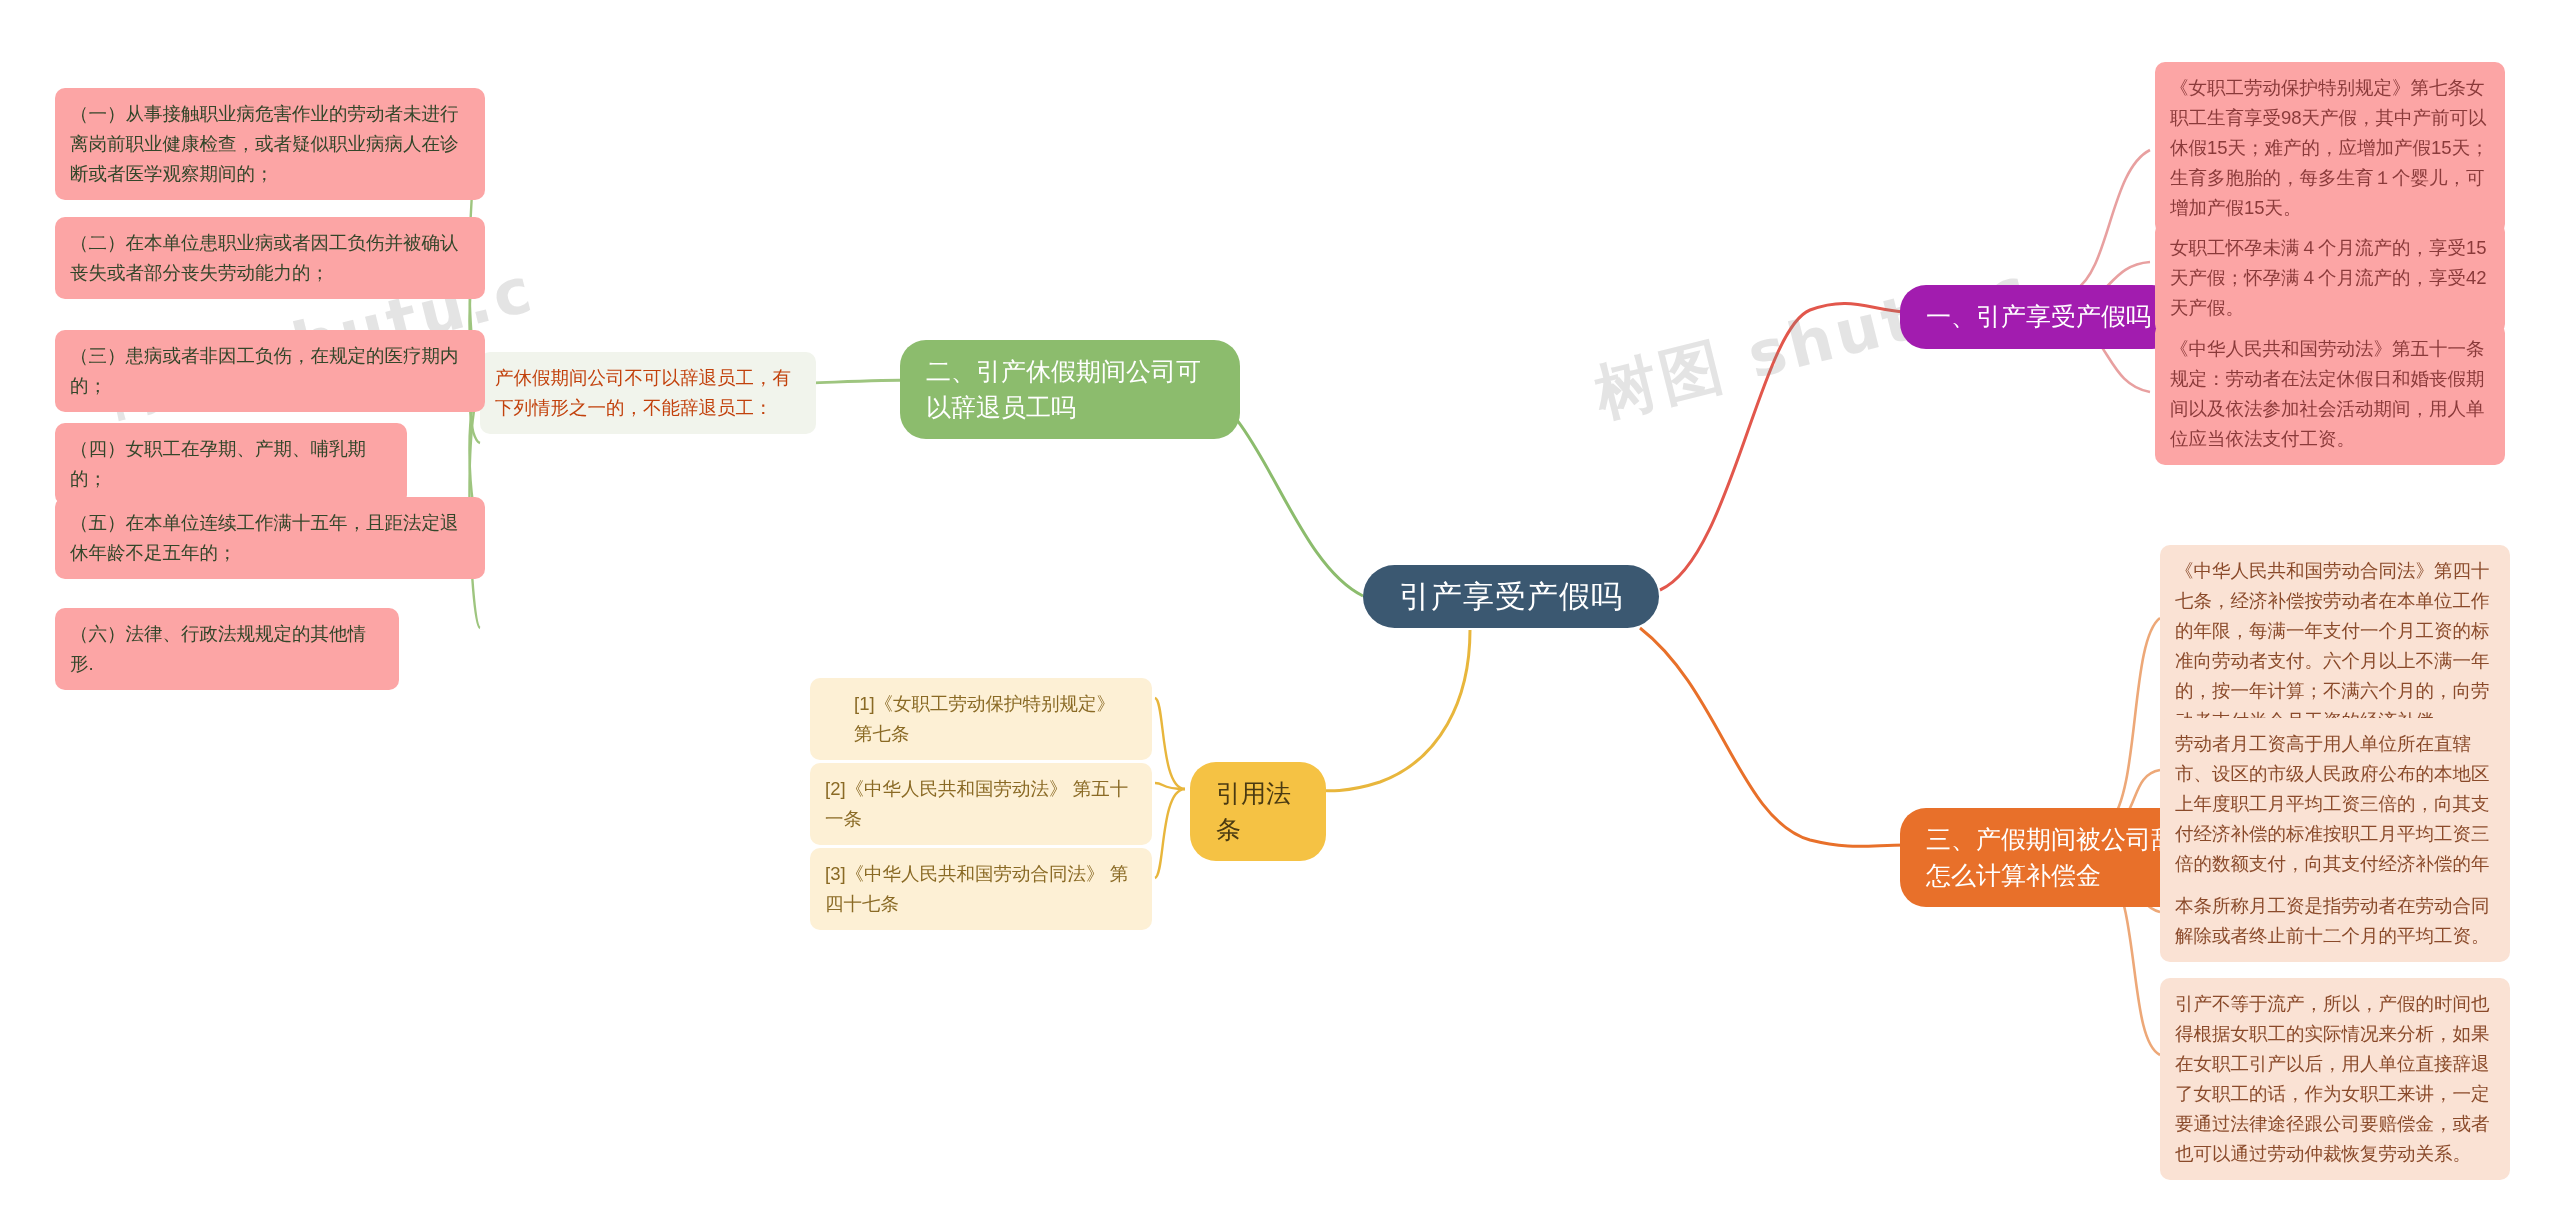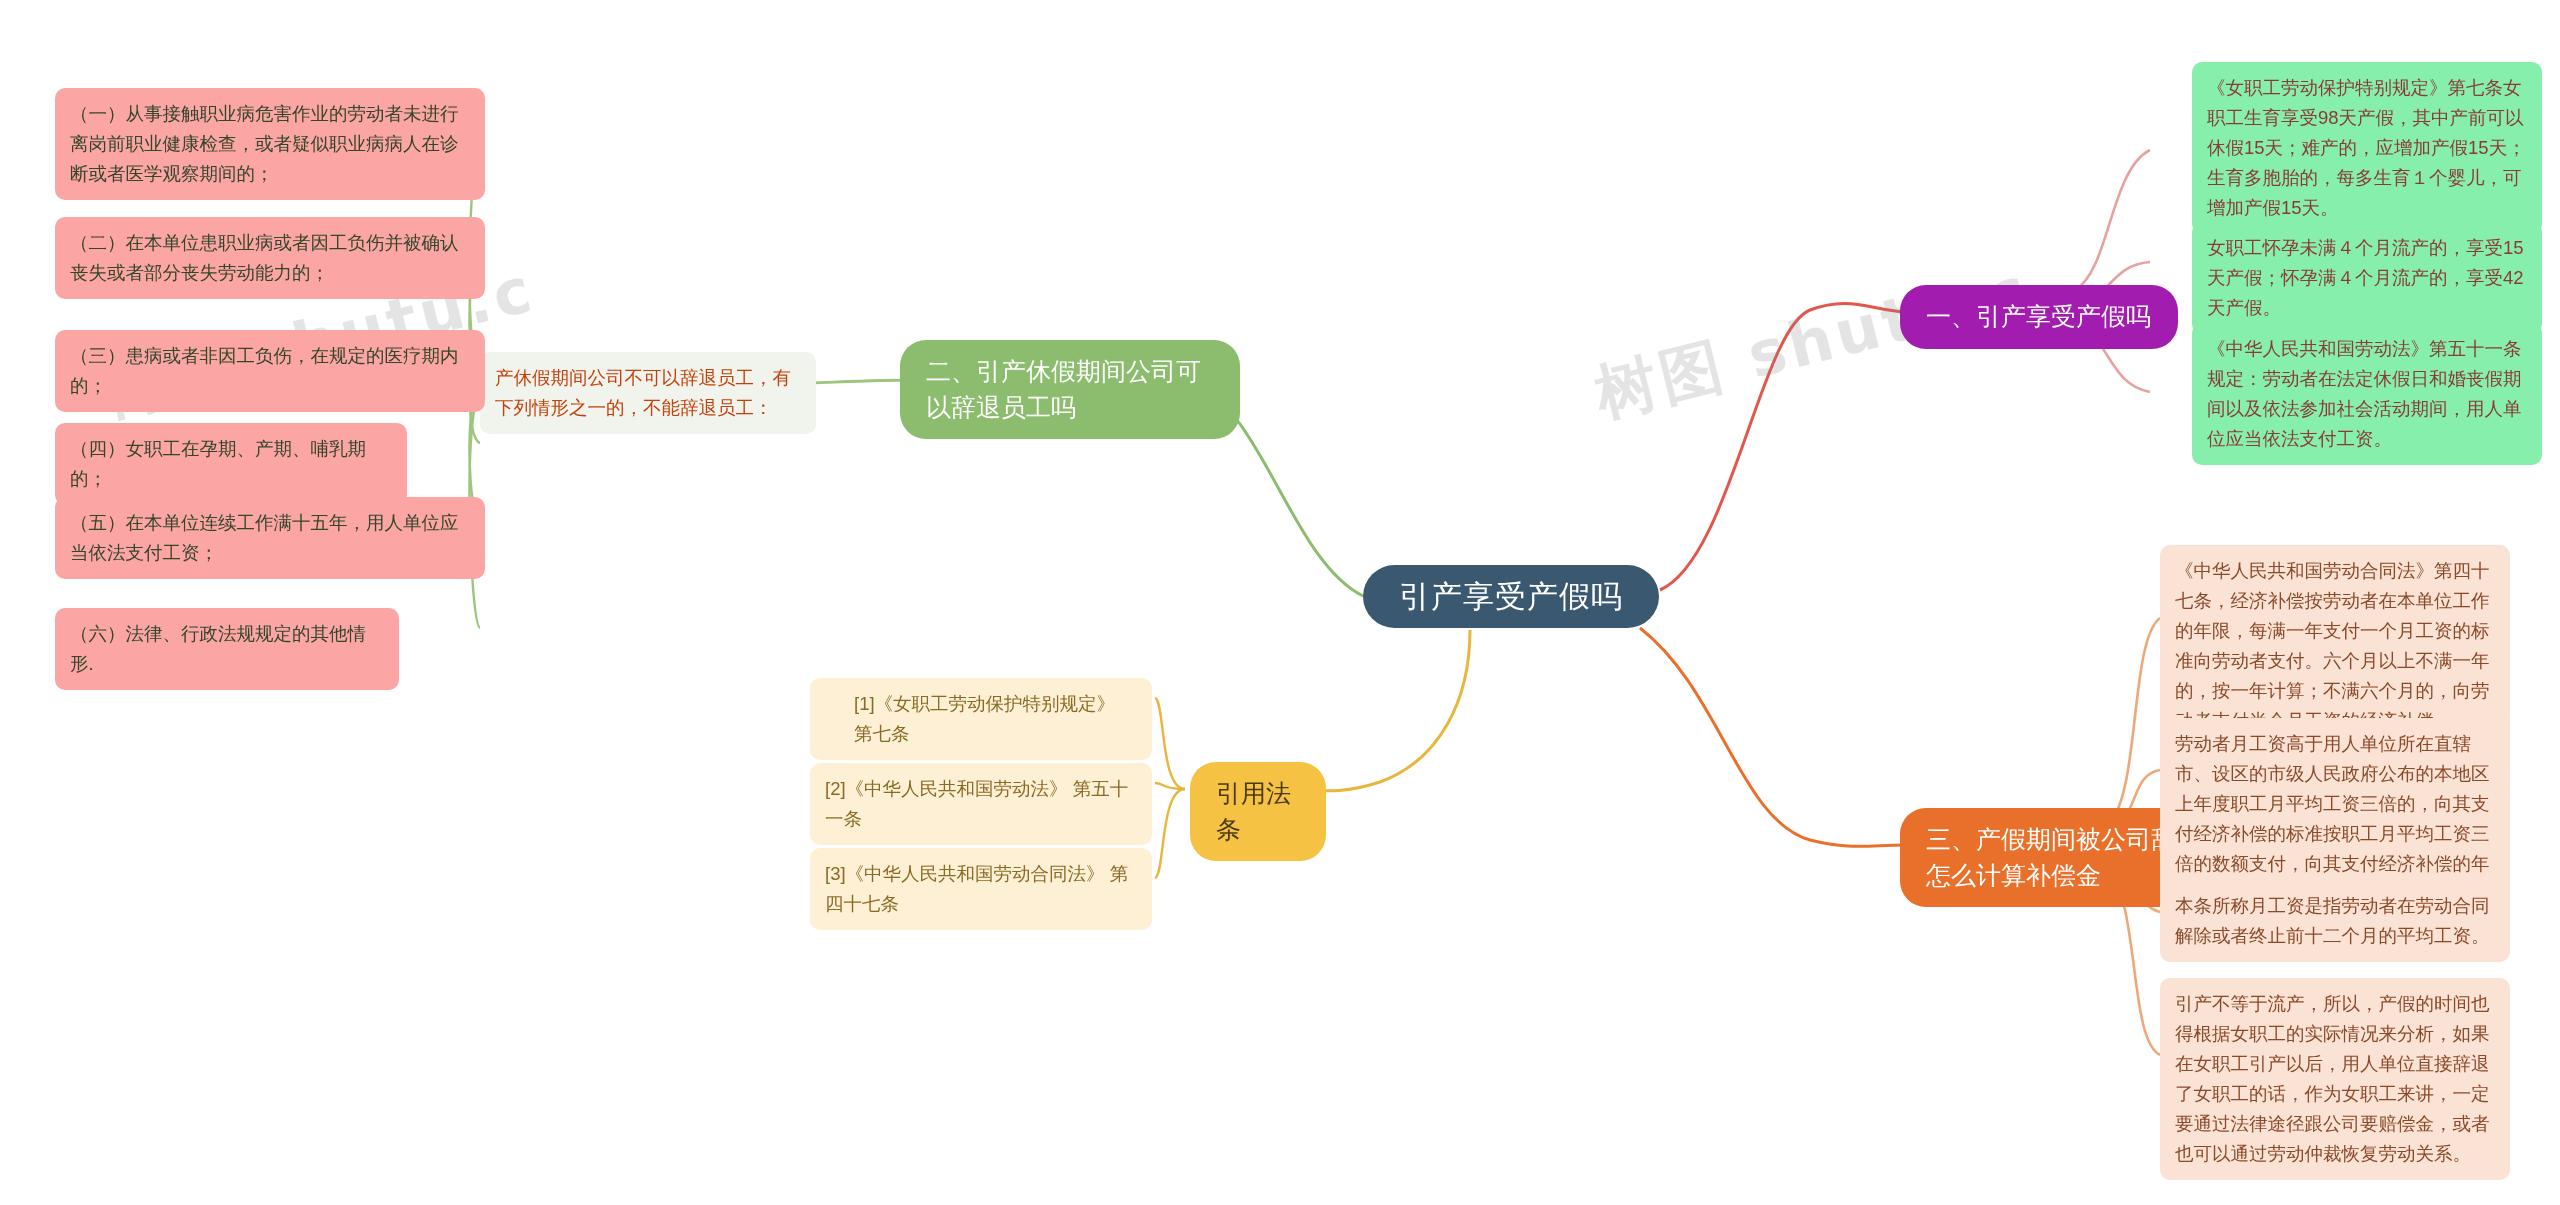--- a/index.html
+++ b/index.html
@@ -39,21 +39,21 @@
     display:flex;align-items:center;justify-content:center;
     font-size:31px;letter-spacing:1px;
   }
 
   
   .g-leaf{background:#fca5a5;color:#33462a;}
   .g-mid{background:#f1f4ec;color:#c2410c;}
   .g-branch{background:#8cbc6d;color:#ffffff;}
 
   
-  .p-leaf{background:#86efac;color:#8a3a3a;margin-left:37px;}
+  .p-leaf{background:#fca5a5;color:#8a3a3a;}
   .p-branch{background:#a21caf;color:#ffffff;}
 
   
   .o-leaf{background:#fae2d4;color:#8a4a2a;}
   .o-branch{background:#e8702a;color:#ffffff;}
 
   
   .y-leaf{background:#fdf0d5;color:#8a6a25;}
   .y-branch{background:#f5c244;color:#4a3a12;}
 </style>
@@ -101,21 +101,21 @@
   <div class="node branch g-branch" style="left:900px;top:340px;width:340px;">二、引产休假期间公司可以辞退员工吗</div>
 
   <div class="node root">引产享受产假吗</div>
 
   <div class="node leaf g-mid" style="left:480px;top:352px;width:336px;">产休假期间公司不可以辞退员工，有下列情形之一的，不能辞退员工：</div>
 
   <div class="node leaf g-leaf" style="left:55px;top:88px;width:430px;">（一）从事接触职业病危害作业的劳动者未进行离岗前职业健康检查，或者疑似职业病病人在诊断或者医学观察期间的；</div>
   <div class="node leaf g-leaf" style="left:55px;top:217px;width:430px;">（二）在本单位患职业病或者因工负伤并被确认丧失或者部分丧失劳动能力的；</div>
   <div class="node leaf g-leaf" style="left:55px;top:330px;width:430px;">（三）患病或者非因工负伤，在规定的医疗期内的；</div>
   <div class="node leaf g-leaf" style="left:55px;top:423px;width:352px;">（四）女职工在孕期、产期、哺乳期的；</div>
-  <div class="node leaf g-leaf" style="left:55px;top:497px;width:430px;">（五）在本单位连续工作满十五年，用人单位应当依法支付工资；</div>
+  <div class="node leaf g-leaf" style="left:55px;top:497px;width:430px;">（五）在本单位连续工作满十五年，且距法定退休年龄不足五年的；</div>
   <div class="node leaf g-leaf" style="left:55px;top:608px;width:344px;">（六）法律、行政法规规定的其他情形.</div>
 
   <div class="node branch p-branch" style="left:1900px;top:285px;width:278px;">一、引产享受产假吗</div>
 
   <div class="node leaf p-leaf" style="left:2155px;top:62px;width:350px;">《女职工劳动保护特别规定》第七条女职工生育享受98天产假，其中产前可以休假15天；难产的，应增加产假15天；生育多胞胎的，每多生育１个婴儿，可增加产假15天。</div>
   <div class="node leaf p-leaf" style="left:2155px;top:222px;width:350px;">女职工怀孕未满４个月流产的，享受15天产假；怀孕满４个月流产的，享受42天产假。</div>
   <div class="node leaf p-leaf" style="left:2155px;top:323px;width:350px;">《中华人民共和国劳动法》第五十一条规定：劳动者在法定休假日和婚丧假期间以及依法参加社会活动期间，用人单位应当依法支付工资。</div>
 
   <div class="node branch o-branch" style="left:1900px;top:808px;width:338px;">三、产假期间被公司辞退怎么计算补偿金</div>
 

